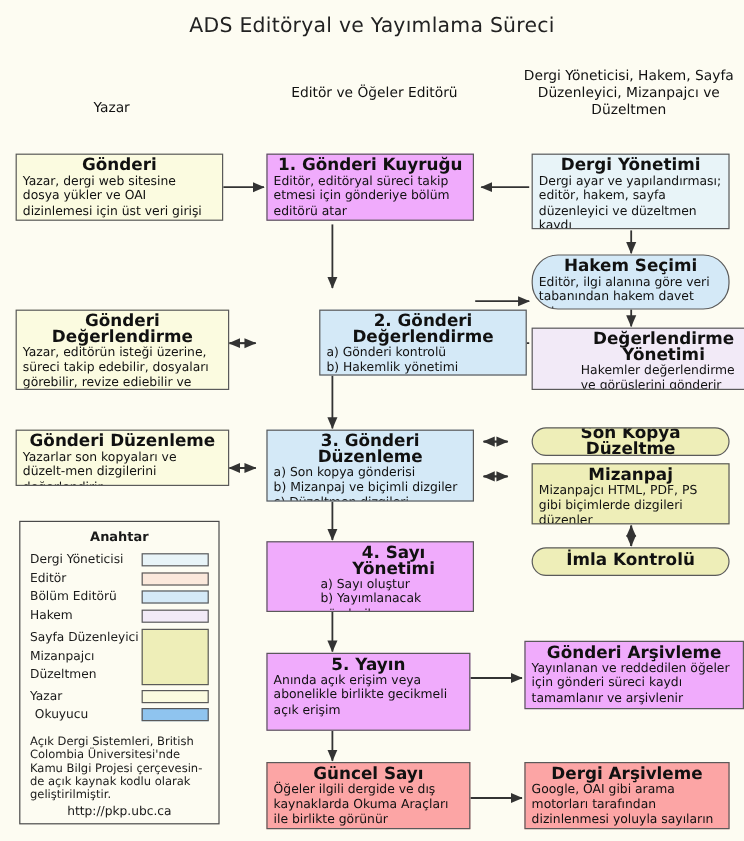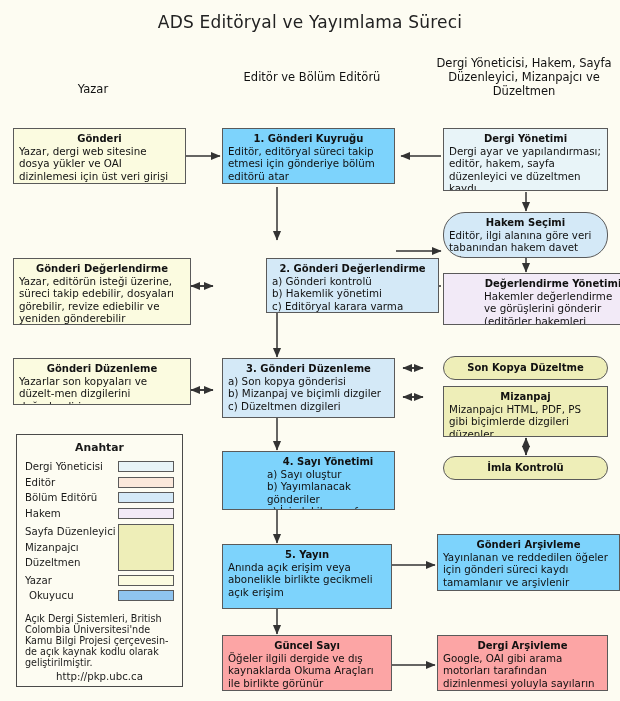--- a/index.html
+++ b/index.html
@@ -53,40 +53,40 @@
     padding: 3px 5px 4px 5px;
     font-size: 10.3px;
     line-height: 12.3px;
     color: #111;
     overflow: hidden;
   }
   .node .t {
     display: block;
     text-align: center;
     font-weight: bold;
-    font-size: 10px;
+    font-size: 14px;
     line-height: 13px;
     margin-bottom: 0px;
   }
   .node .b {
     display: block;
     text-align: left;
     white-space: pre-line;
   }
   .node.center-only {
     display: flex;
     align-items: center;
     justify-content: center;
     border-radius: 12px;
   }
   .node.center-only .t { margin-bottom: 0; }
 
   
   .c-admin  { background: #e8f4f8; }
-  .c-editor { background: #7dd3fc; }
+  .c-editor { background: #f0abfc; }
   .c-secadm { background: #d4e9f7; }
   .c-review { background: #f2eaf7; }
   .c-layout { background: #eeeeb8; }
   .c-author { background: #fbfbe0; }
   .c-reader { background: #fca5a5; }
 
   
   .legend {
     position: absolute;
     box-sizing: border-box;
@@ -141,21 +141,21 @@
 </style>
 </head>
 <body>
 
 <div id="canvas">
 
   <div class="title">ADS Editöryal ve Yayımlama Süreci</div>
 
   <div class="colhead" style="left:28px; top:82px; width:130px;">Yazar</div>
   <div class="colhead" style="left:232px; top:70px; width:160px;">Editör ve
-Bölüm Editörü</div>
+Öğeler Editörü</div>
   <div class="colhead" style="left:434px; top:56px; width:180px;">Dergi Yöneticisi,
 Hakem, Sayfa Düzenleyici,
 Mizanpajcı ve Düzeltmen</div>
 
   <svg class="arrows" viewBox="0 0 620 701">
     <defs>
       <marker id="ah" markerWidth="7" markerHeight="7" refX="6.2" refY="3.1" orient="auto" markerUnits="strokeWidth">
         <path d="M0,0.3 L6.6,3.1 L0,5.9 z" fill="#333"></path>
       </marker>
       <marker id="ahs" markerWidth="7" markerHeight="7" refX="6.2" refY="3.1" orient="auto" markerUnits="strokeWidth">

